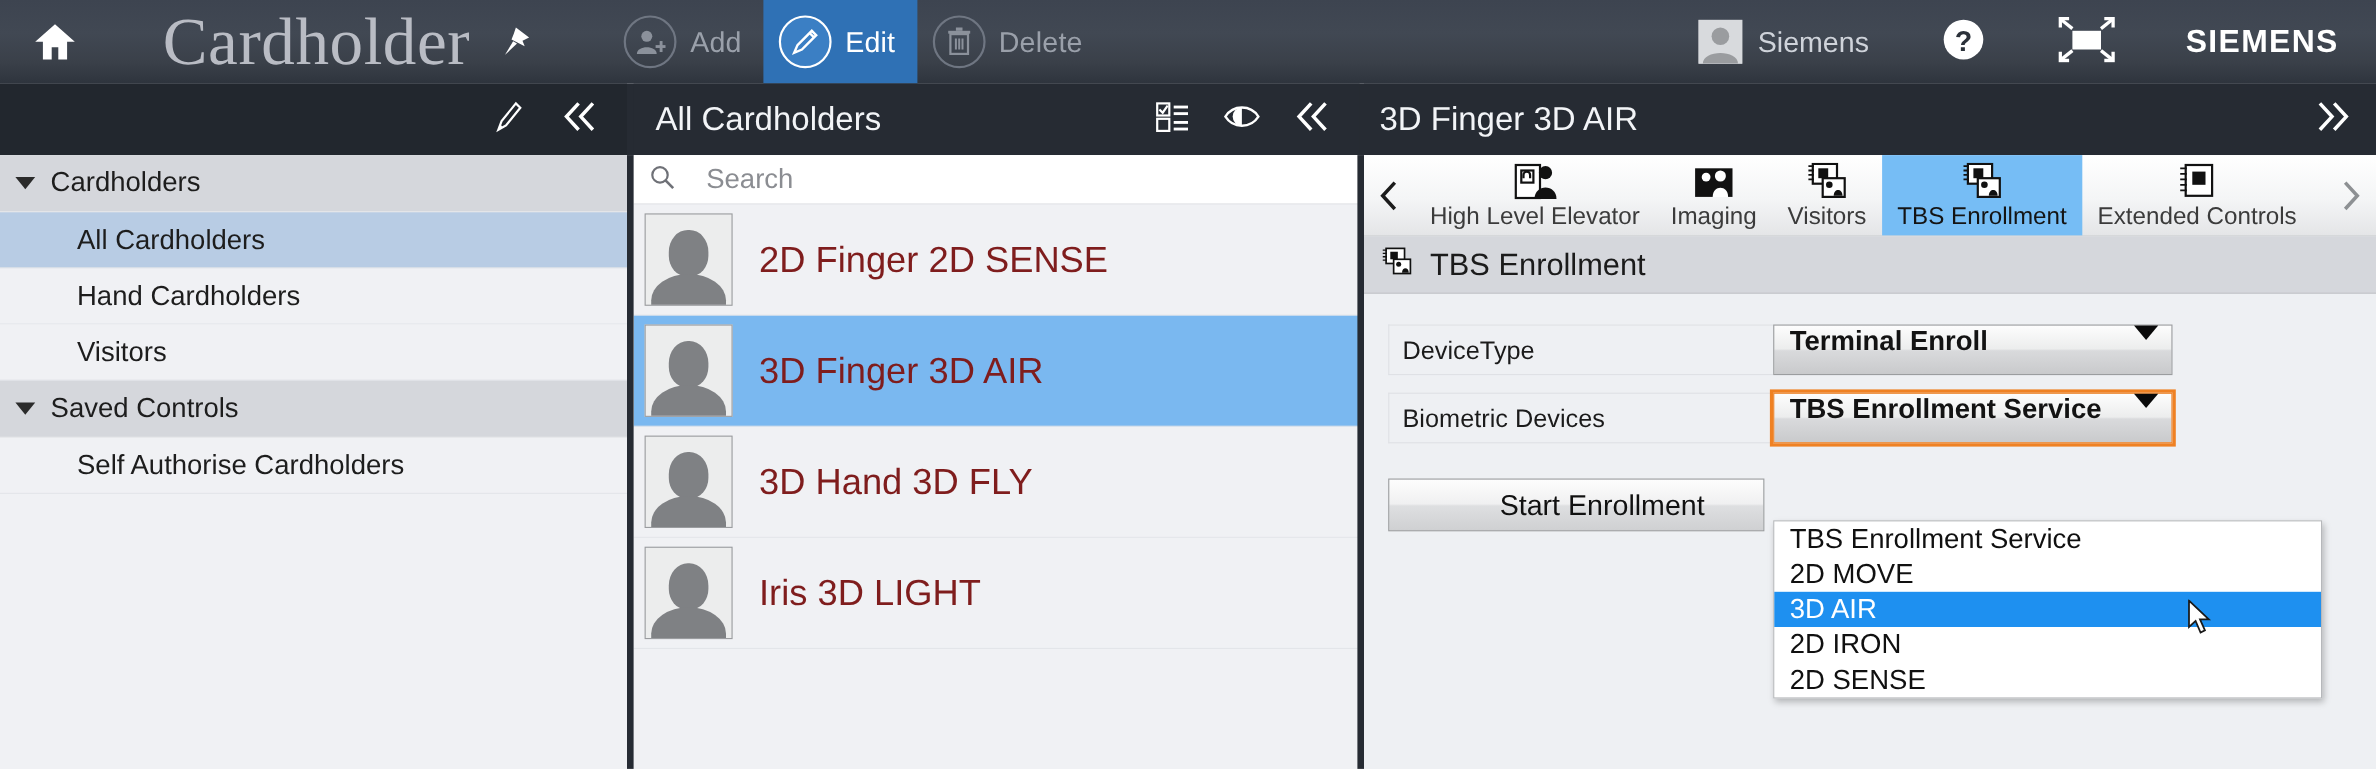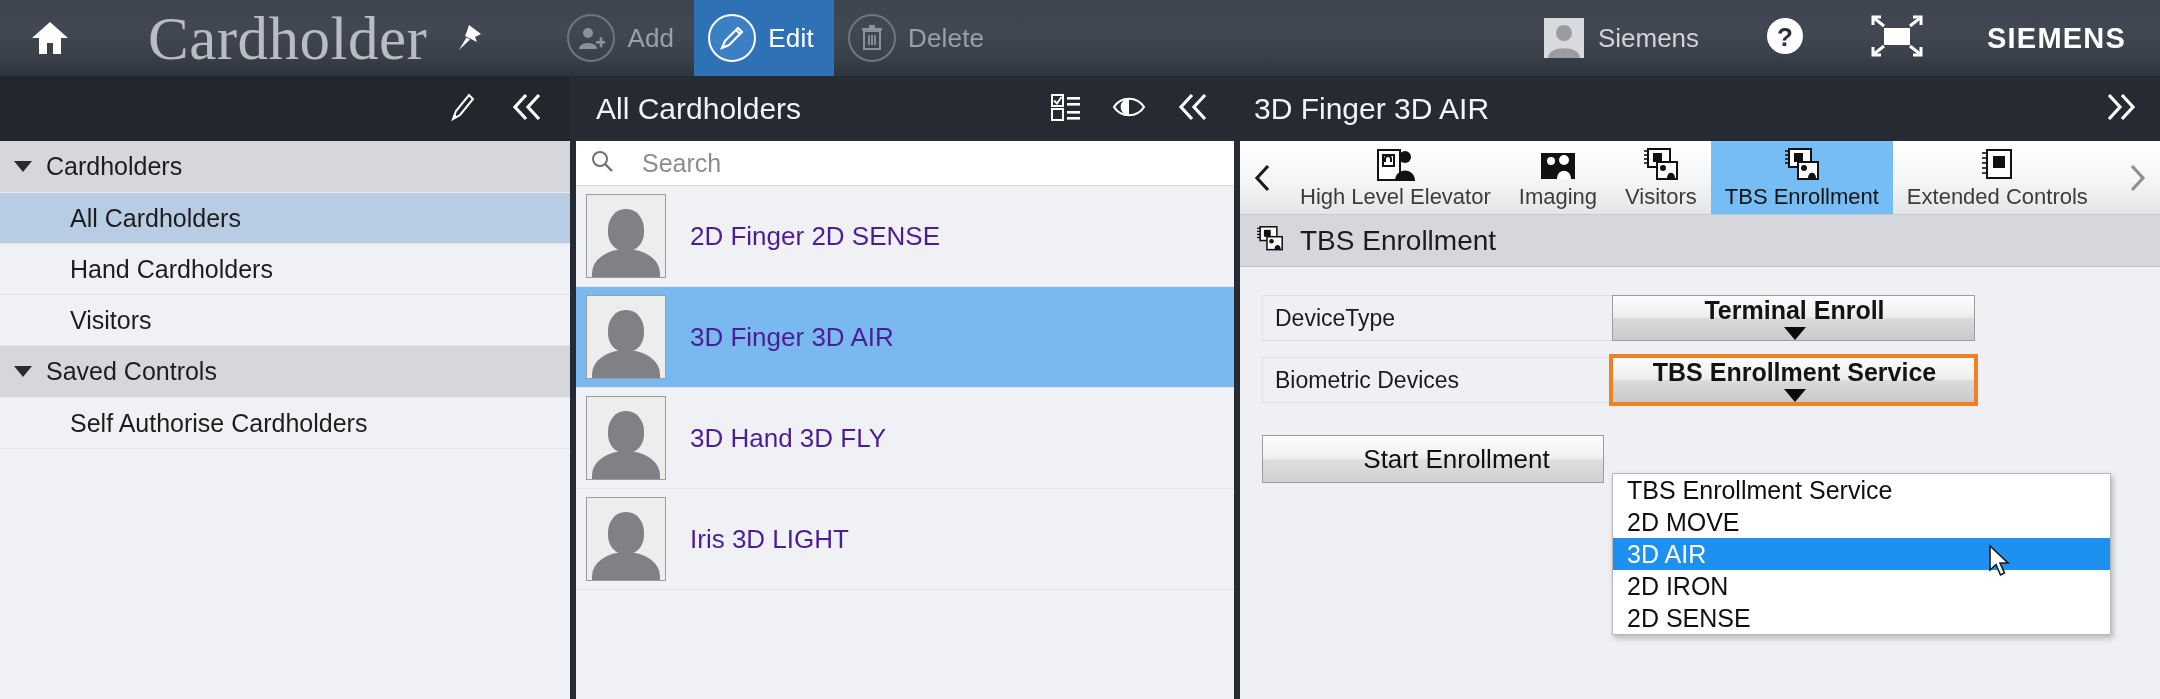--- a/index.html
+++ b/index.html
@@ -235,21 +235,21 @@
     background: #7f8184;
     border-radius: 48% 48% 44% 44%;
   }
   .av-body {
     position: absolute; left: 50%; bottom: -20px;
     transform: translateX(-50%);
     width: 68px; height: 48px;
     background: #7f8184;
     border-radius: 50% 50% 0 0;
   }
-  .card-name { font-size: 26px; color: #4c1d95; }
+  .card-name { font-size: 33px; color: #7f1d1d; }
 
   
   .rightpanel {
     position: absolute;
     left: 1240px; top: 141px;
     width: 920px; height: 558px;
     background: #eef0f3;
     overflow: visible;
   }
   .tabstrip {
@@ -306,26 +306,25 @@
     border-left: 1px solid #dfe1e5;
     display: flex; align-items: center;
     padding-left: 12px;
     font-size: 23px; color: #1b1b1b;
     box-sizing: border-box;
   }
   .combo {
     width: 363px; height: 46px;
     background: linear-gradient(to bottom, #fdfdfd 0%, #eceded 48%, #d9dadc 52%, #c9cacc 100%);
     border: 1px solid #9b9d9f;
-    display: flex; align-items: center;
+    display: flex; align-items: flex-start;
     padding: 0 12px 0 14px;
     box-sizing: border-box;
     cursor: pointer;
     position: relative;
-    flex-direction: column;
   }
   .combo .c-val {
     flex: 1;
     font-size: 25px; font-weight: bold; color: #131313;
     white-space: nowrap; overflow: hidden;
   }
   .combo.focused {
     outline: 3px solid #ef8123;
     outline-offset: 0px;
     border: 1px solid #ef8123;

